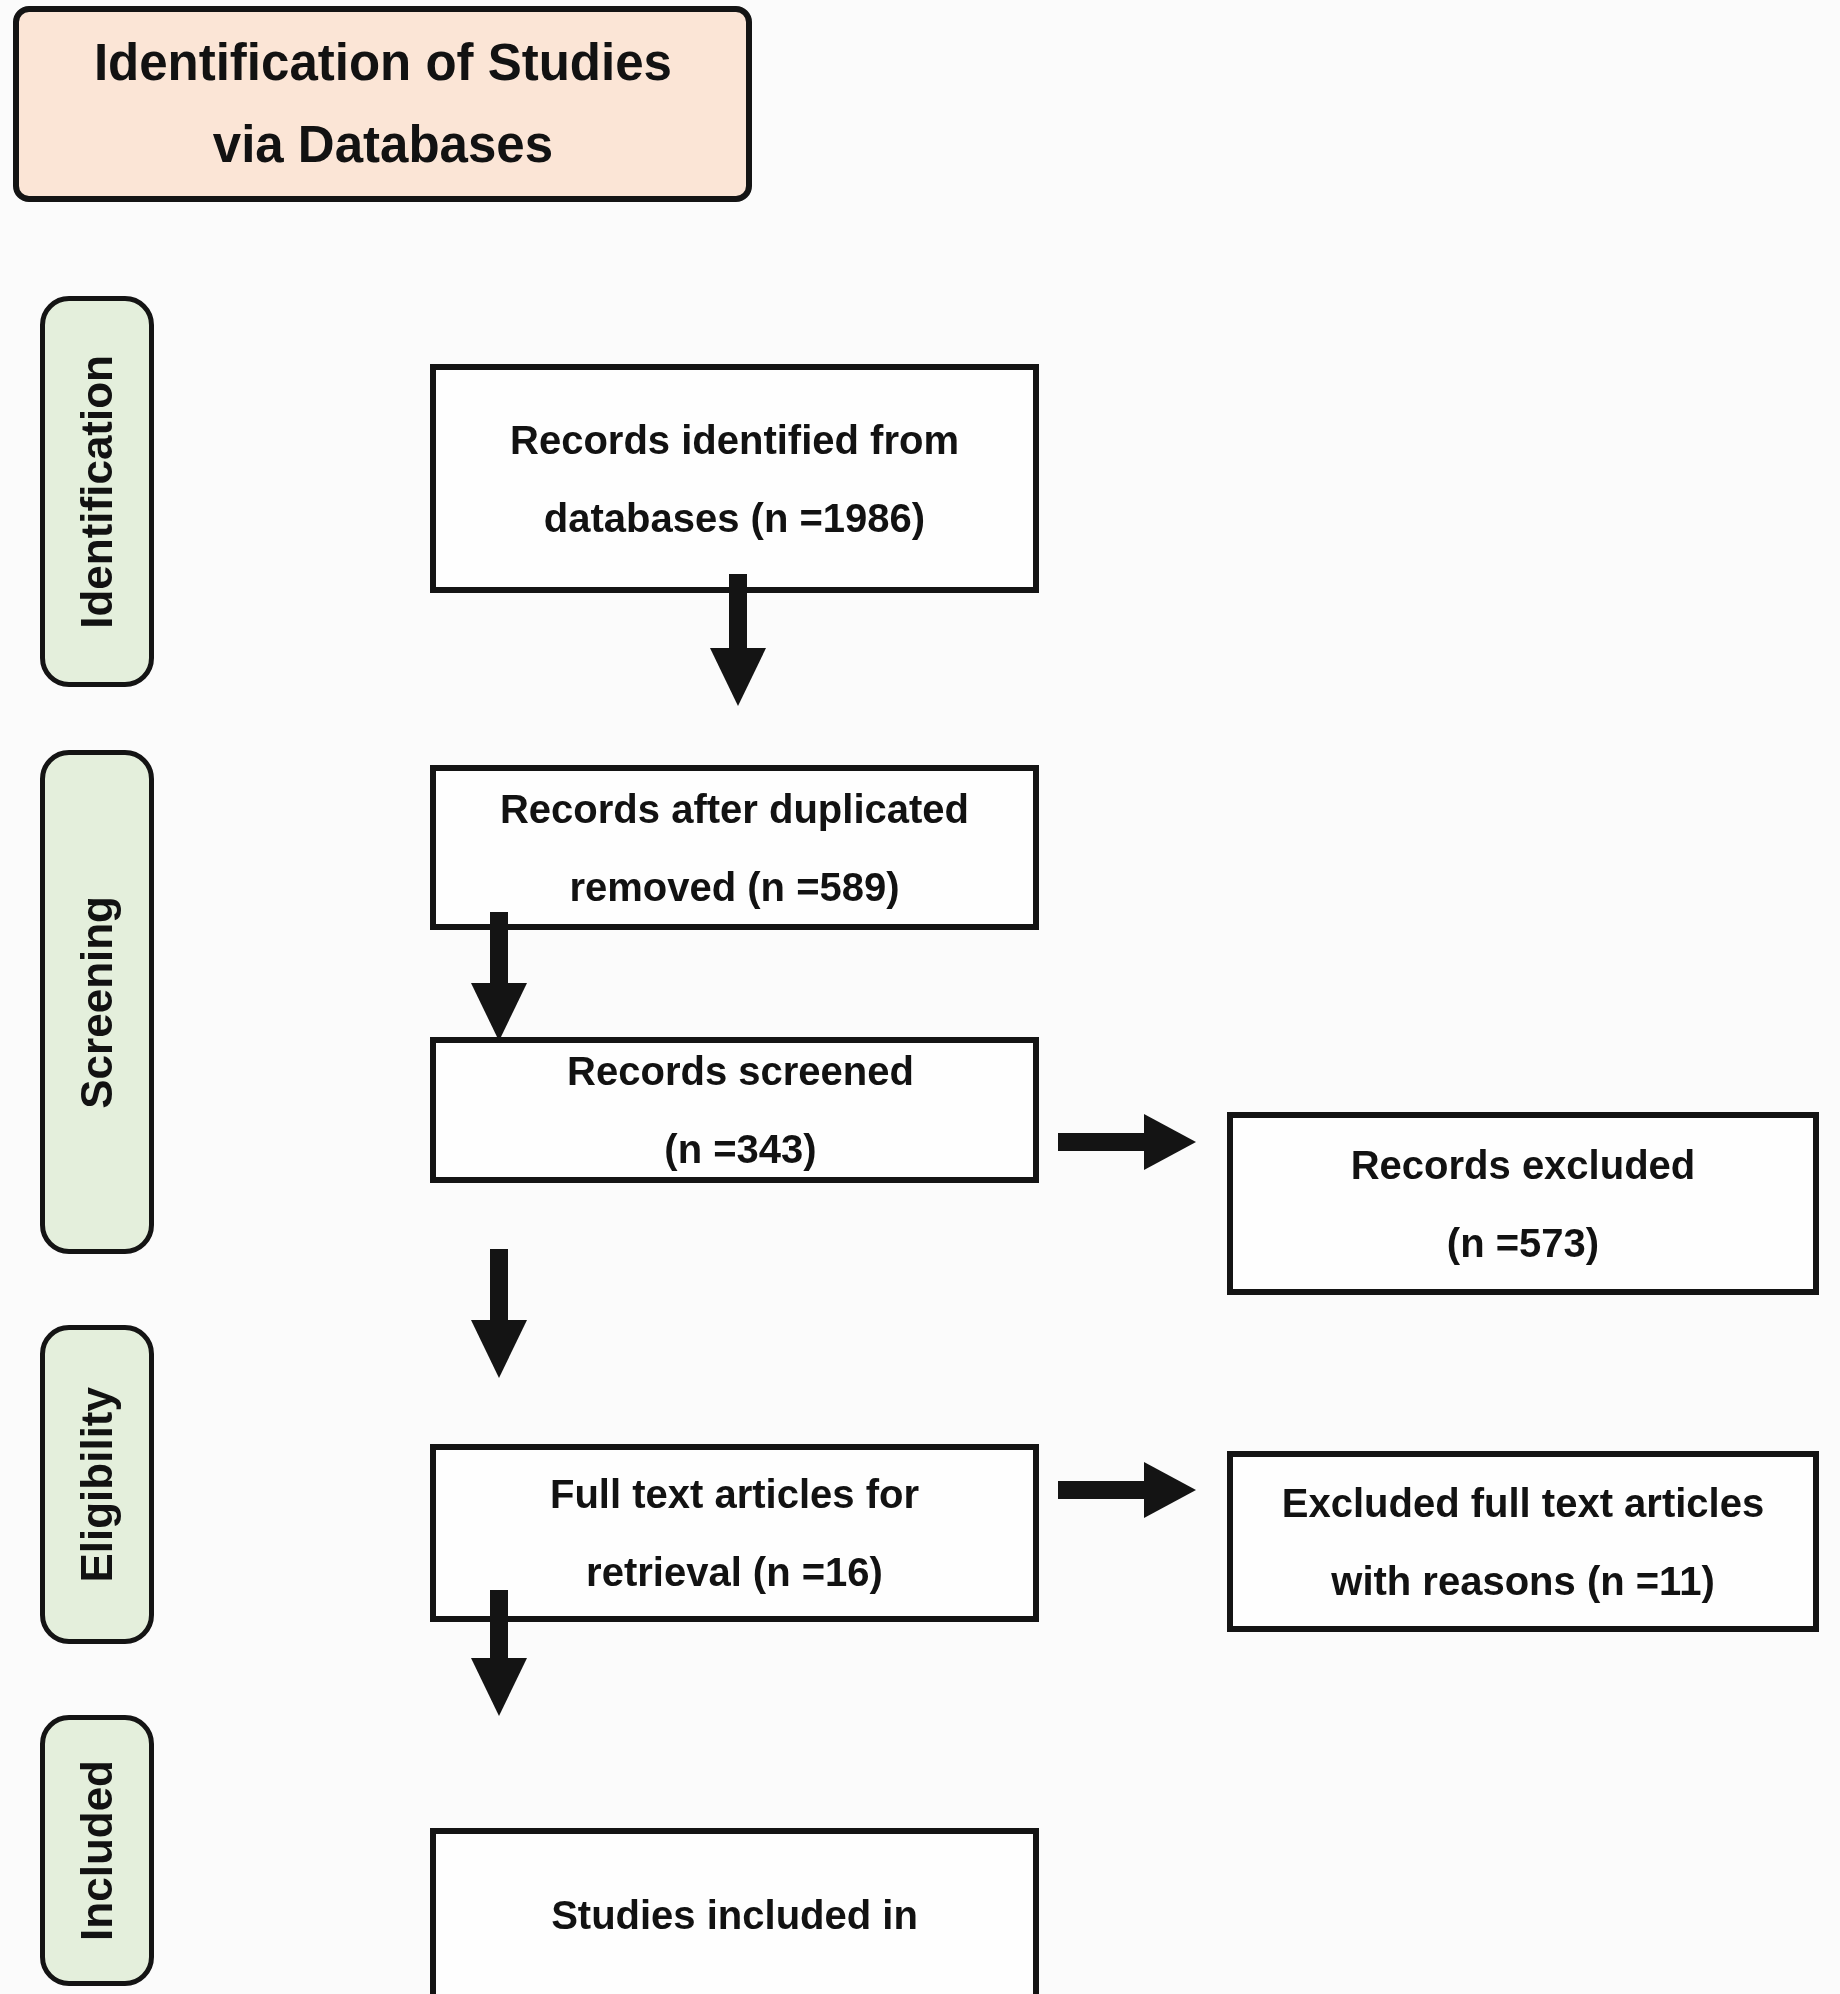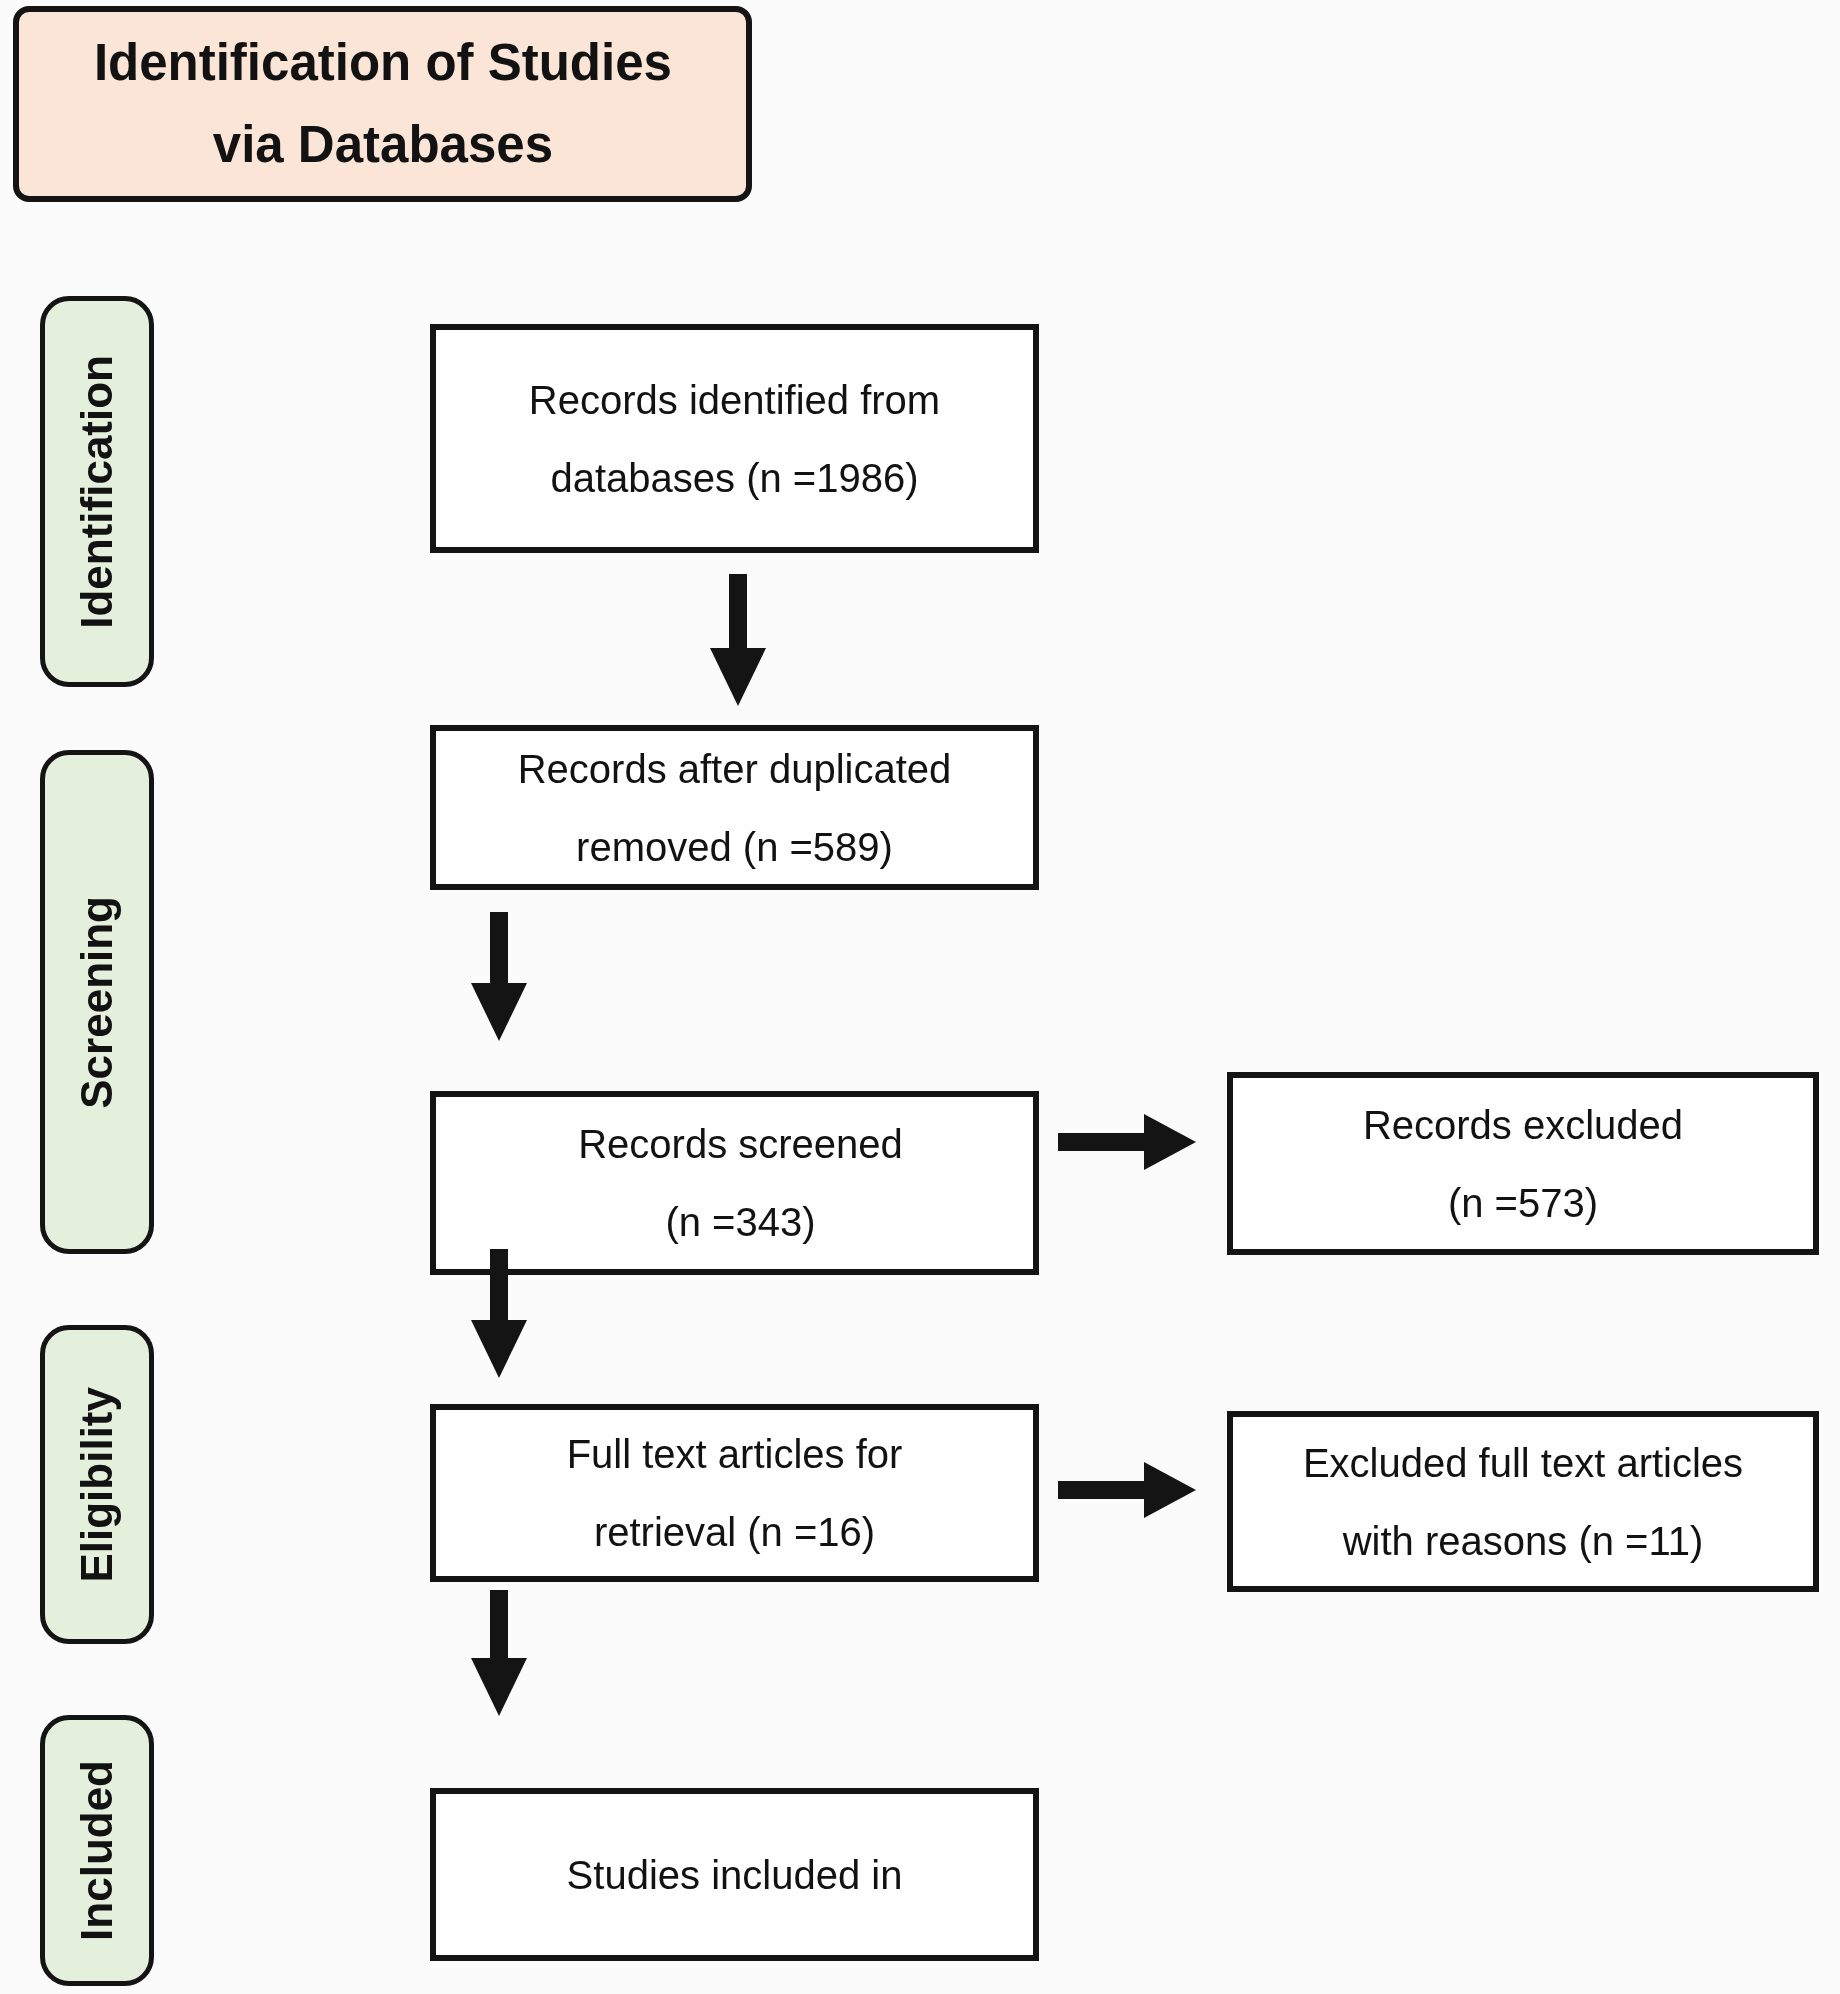--- a/index.html
+++ b/index.html
@@ -34,27 +34,27 @@
   }
   #stage-identification{top:296px;height:391px;}
   #stage-screening{top:750px;height:504px;}
   #stage-eligibility{top:1325px;height:319px;}
   #stage-included{top:1715px;height:271px;}
 
   .flow-box{
     position:absolute;box-sizing:border-box;background:var(--box-fill);
     border:6.7px solid var(--border);
     display:flex;flex-direction:column;align-items:center;justify-content:center;
-    font-weight:normal;font-size:40px;line-height:1.95;color:var(--ink);text-align:center;
+    font-weight:bold;font-size:40px;line-height:1.95;color:var(--ink);text-align:center;margin-top:40px;
   }
   .main-col{left:430px;width:609px;}
   .side-col{left:1227px;width:592px;}
   #box-identified{top:324px;height:229px;}
   #box-duplicates{top:725px;height:165px;}
-  #box-screened{top:1091px;height:184px;padding-left:12px;}
+  #box-screened{top:997px;height:146px;padding-left:12px;}
   #box-fulltext{top:1404px;height:178px;}
   #box-included{top:1788px;height:173px;}
   #box-excluded{top:1072px;height:183px;}
   #box-excluded-fulltext{top:1411px;height:181px;}
 
   .arrow-down{position:absolute;width:56px;}
   .arrow-down .shaft{
     position:absolute;top:0;left:50%;transform:translateX(-50%);
     width:18px;background:var(--arrow);
   }

